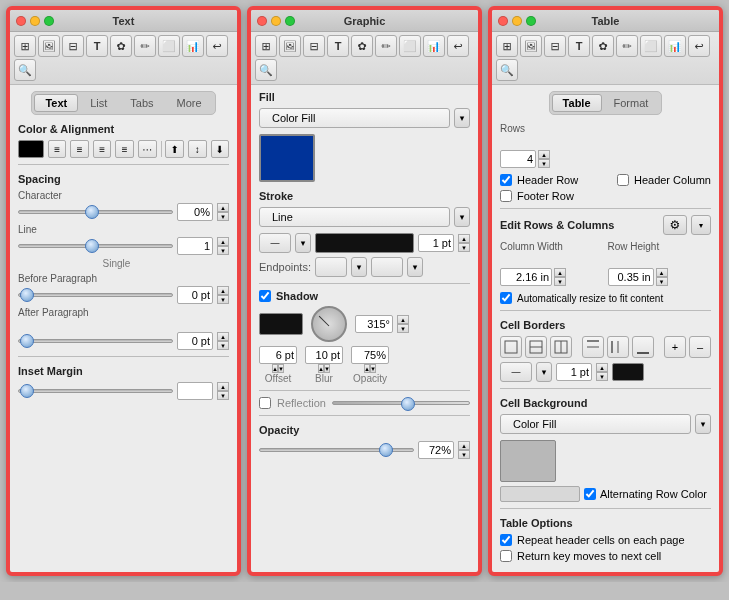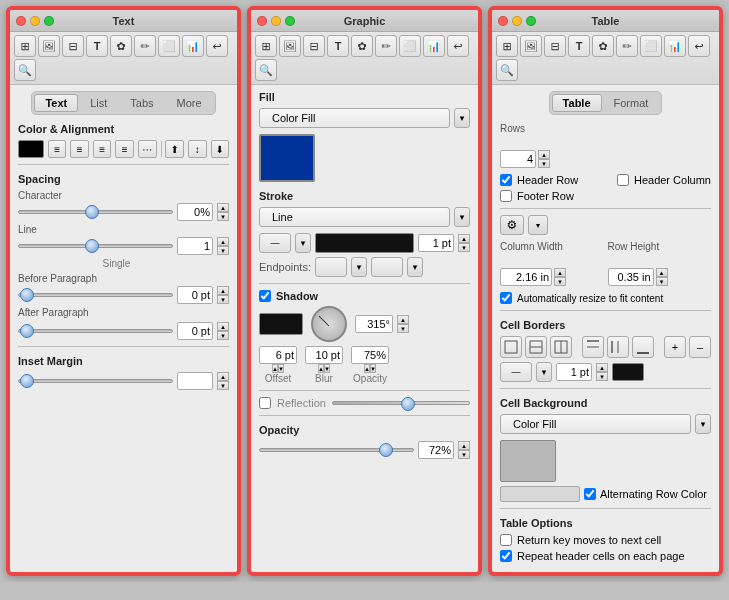--- a/index.html
+++ b/index.html
@@ -527,21 +527,21 @@
         <div class="slider-track"></div>
         <div class="slider-thumb" style="left:2px;"></div>
       </div>
       <input class="num-input" type="text" value="0 pt" style="">
       <div class="stepper">
         <div class="stepper-btn">▴</div>
         <div class="stepper-btn">▾</div>
       </div>
     </div>
 
-    <div style="font-size:10px; color:#555; margin-bottom:4px; margin-top:2px;">After Paragraph</div>
+    <div style="font-size:10px; color:#555; margin-bottom:14px; margin-top:2px;">After Paragraph</div>
     <div class="slider-row">
       <div class="slider-container">
         <div class="slider-track"></div>
         <div class="slider-thumb" style="left:2px;"></div>
       </div>
       <input class="num-input" type="text" value="0 pt" style="">
       <div class="stepper">
         <div class="stepper-btn">▴</div>
         <div class="stepper-btn">▾</div>
       </div>
@@ -747,20 +747,21 @@
       <span>Header Column</span>
     </div>
     <div class="checkbox-row">
       <input type="checkbox" style="">
       <span>Footer Row</span>
     </div>
 
     <div class="divider"></div>
 
     <div class="row edit-rows-btn">
+      <span class="section-title" style="margin:0; flex:1;">Edit Rows &amp; Columns</span>
       <div class="gear-btn">⚙</div>
       <div class="dropdown-btn">▾</div>
     </div>
 
     <div class="two-col">
       <div class="field-group">
         <span class="field-label">Column Width</span>
         <div class="field-input-row">
           <input class="num-input" type="text" style="width: 52px;" value="2.16 in">
           <div class="stepper">
@@ -852,21 +853,21 @@
     <div class="row">
       <div class="alt-row-swatch"></div>
       <input type="checkbox" checked="" style="">
       <span style="font-size:11px;">Alternating Row Color</span>
     </div>
 
     <div class="divider"></div>
 
     <div class="section-title">Table Options</div>
     <div class="checkbox-row">
+      <input type="checkbox" checked="" style="">
+      <span style="font-size:11px;">Repeat header cells on each page</span>
+    </div>
+    <div class="checkbox-row">
       <input type="checkbox" style="">
       <span style="font-size:11px;">Return key moves to next cell</span>
     </div>
-    <div class="checkbox-row">
-      <input type="checkbox" checked="" style="">
-      <span style="font-size:11px;">Repeat header cells on each page</span>
-    </div>
   </div>
 </div>
 
 </body></html>

